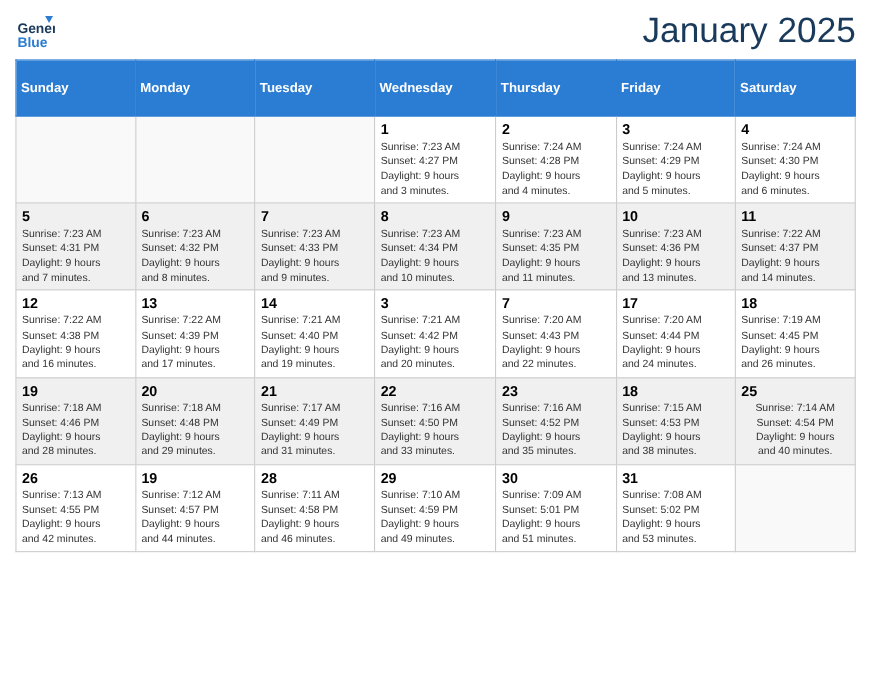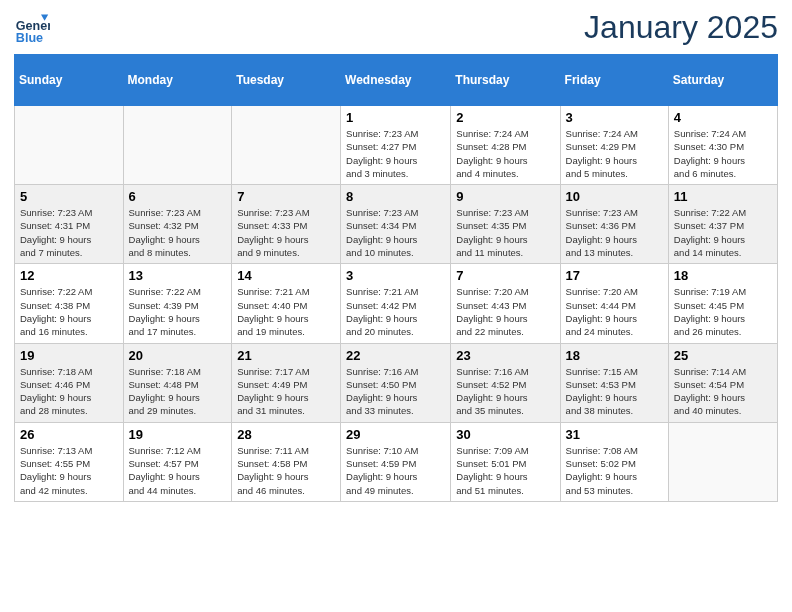--- a/index.html
+++ b/index.html
@@ -291,21 +291,21 @@
           </td>
           <td>
             <span class="day-num">18</span>
             <div class="day-info" style="white-space: pre-line;">Sunrise: 7:15 AM
 Sunset: 4:53 PM
 Daylight: 9 hours
 and 38 minutes.</div>
           </td>
           <td>
             <span class="day-num">25</span>
-            <div class="day-info" style="white-space: pre-line;">Sunrise: 7:14 AM
+            <div class="day-info" style="white-space: pre-line; text-align: center;">Sunrise: 7:14 AM
 Sunset: 4:54 PM
 Daylight: 9 hours
 and 40 minutes.</div>
           </td>
         </tr>
         <tr>
           <td>
             <span class="day-num">26</span>
             <div class="day-info" style="white-space: pre-line;">Sunrise: 7:13 AM
 Sunset: 4:55 PM

